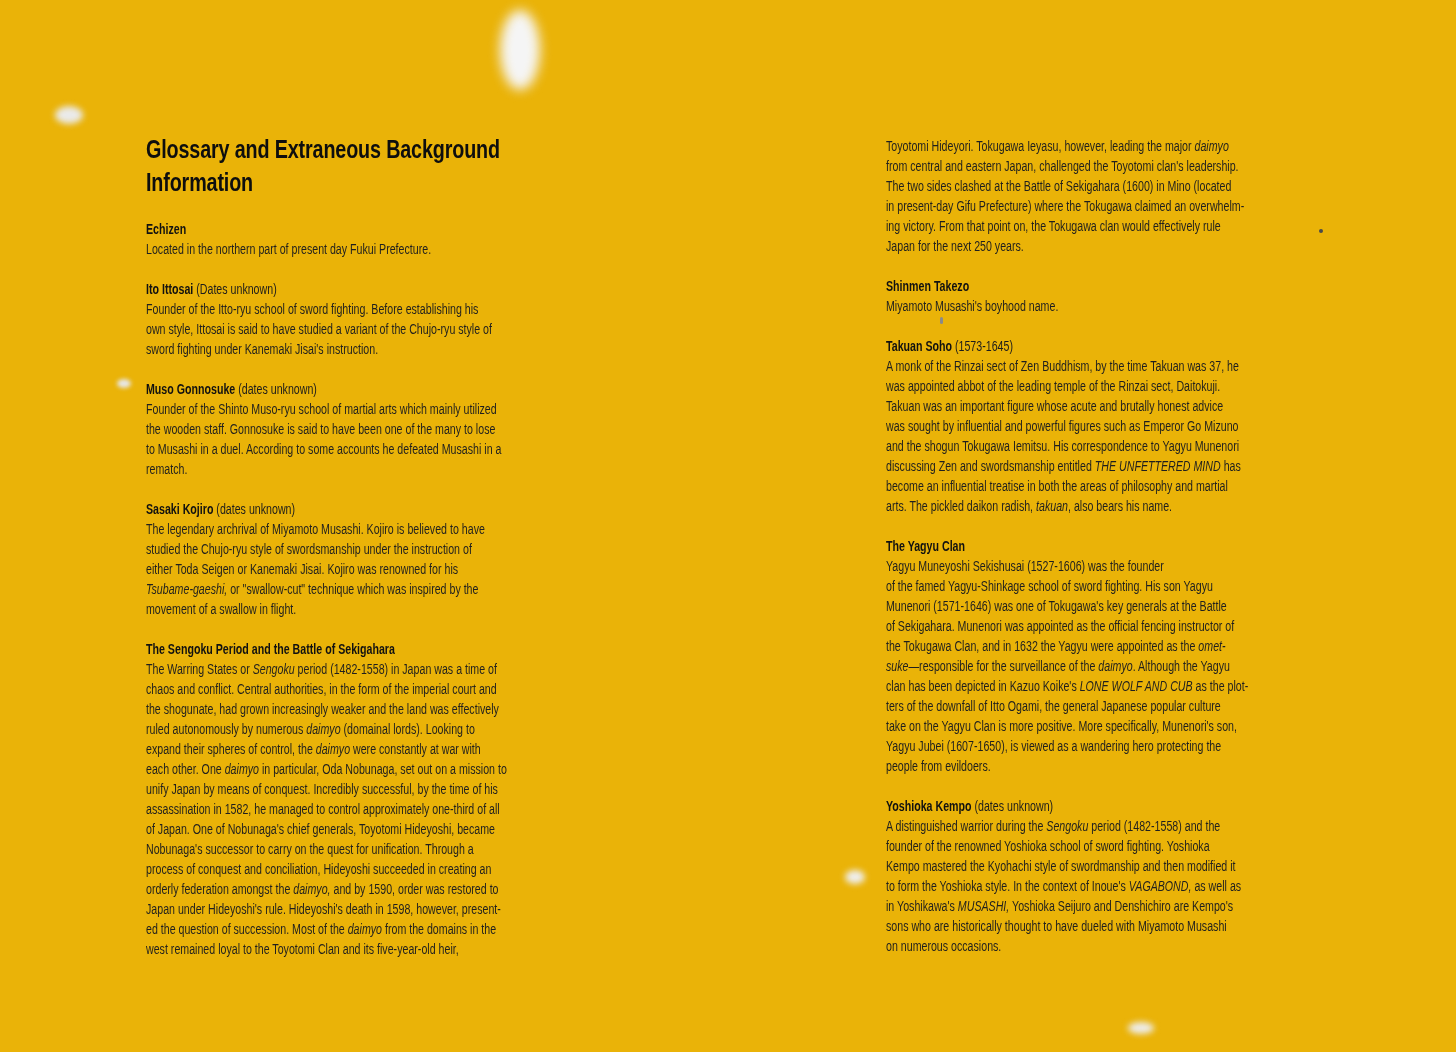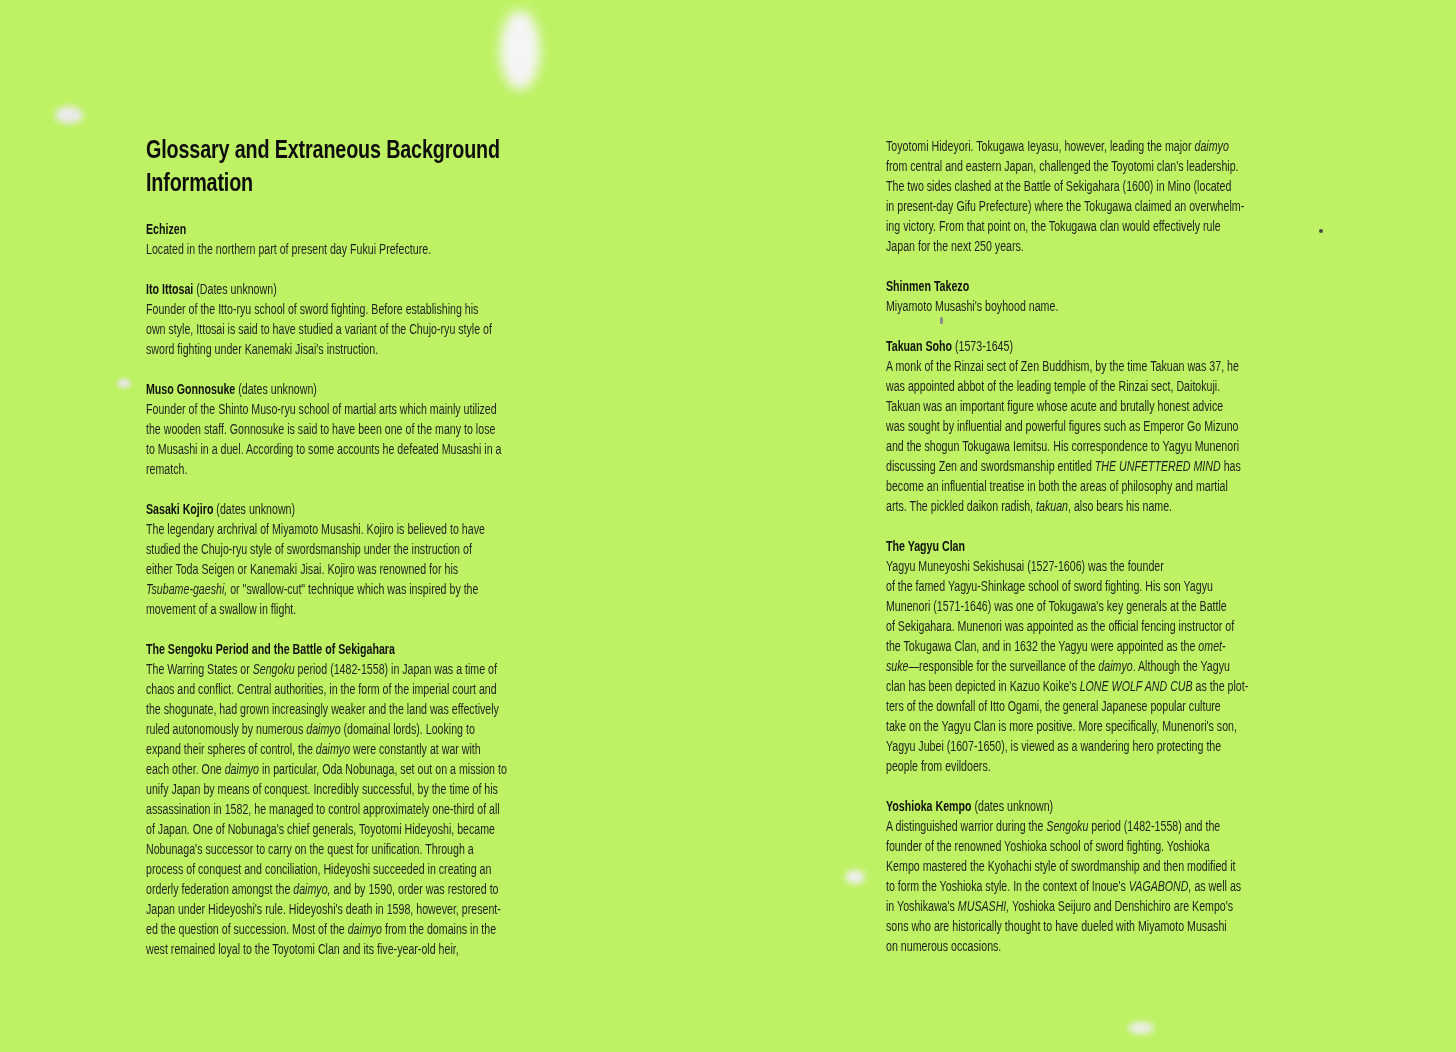--- a/index.html
+++ b/index.html
@@ -4,21 +4,21 @@
 <style>
   html, body { margin: 0; padding: 0; }
   body {
     width: 1456px; height: 1052px;
     background: #ffffff;
     font-family: "Liberation Sans", sans-serif;
     color: #1c1c1c;
     position: relative;
     overflow: hidden;
   }
-  .page { position: absolute; inset: 0; background: #bef264; }
+  .page { position: absolute; inset: 0; background: #eab308; }
   .col { position: absolute; }
   .col-left  { left: 146px; top: 133px; }
   .col-right { left: 886px; top: 136px; }
   .col-inner { width: 640px; transform: scaleX(0.76); transform-origin: 0 0; }
   .title {
     margin: 0; color: #0e0e0e;
     font-size: 26px; line-height: 33px; font-weight: 700;
     letter-spacing: -0.2px; white-space: pre-line;
   }
   .entry { margin-top: 20px; }

